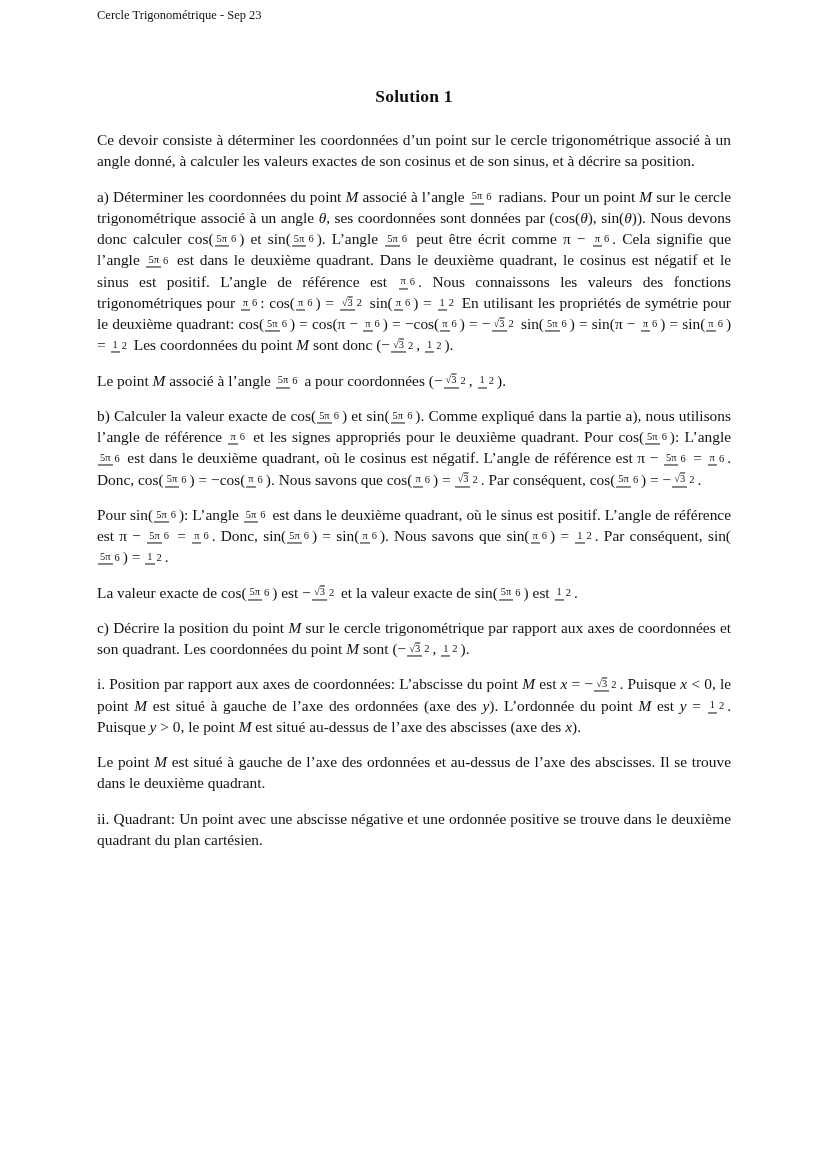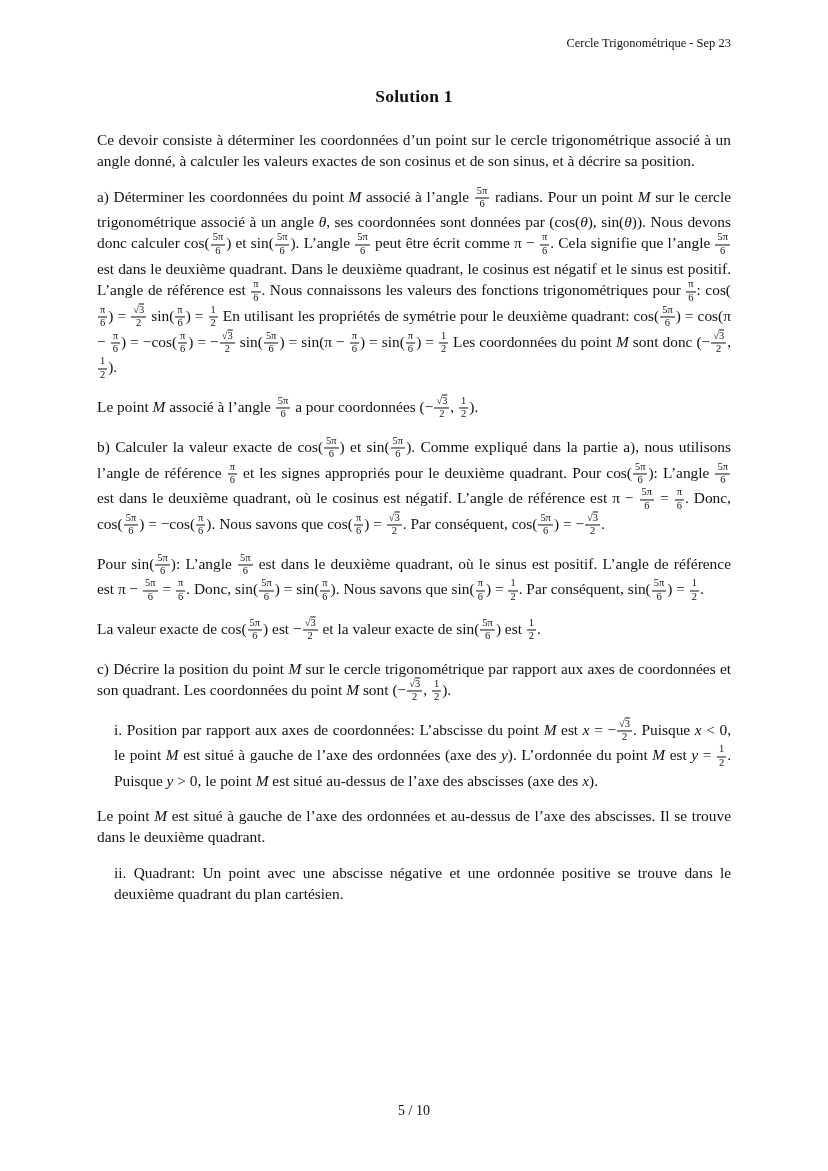--- a/index.html
+++ b/index.html
@@ -8,24 +8,23 @@
     width:828px;
     height:1171px;
     margin:0 auto;
     background:#ffffff;
     font-family:"Liberation Serif","DejaVu Serif",serif;
     color:#111111;
     overflow:hidden;
   }
   .running-head{
     position:absolute;
-    top:36px;
+    top:8px;
     left:97px;
     width:634px;
-    text-align:right;
     font-size:12.5px;
     color:#111111;
   }
   .content{
     position:absolute;
     top:86px;
     left:97px;
     width:634px;
   }
   h1.sec-title{
@@ -35,30 +34,29 @@
     letter-spacing:0.2px;
     text-align:center;
   }
   p.body-par{
     font-size:15.4px;
     line-height:1.38;
     text-align:justify;
     margin:0 0 14px 0;
   }
   p.indent{
-    margin-left:17px;
   }
   .mt-md{margin-top:10px;}
   .mt-lg{margin-top:26px;}
   .mt-xl{margin-top:40px;}
   .mt-xxl{margin-top:54px;}
   .mi{font-style:italic;}
   .frac{
     display:inline-flex;
-    flex-direction:column;
+    flex-direction:row;
     align-items:center;
     vertical-align:middle;
     font-size:0.68em;
     line-height:1.18;
     margin:0 1px;
     transform:translateY(-0.05em);
   }
   .frac .num{border-bottom:1px solid #111;padding:0 2px;}
   .frac .den{padding:0 2px;}
   .sqrt{white-space:nowrap;}
@@ -266,15 +264,14 @@
           <span class="num">1</span>
           <span class="den">2</span>
         </span>. Puisque <span class="mi">y</span> &gt; 0, le point <span class="mi">M</span> est situé au-dessus de l’axe des abscisses (axe des <span class="mi">x</span>).</p>
 
     <p class="body-par mt-xl">Le point <span class="mi">M</span> est situé à gauche de l’axe des ordonnées et au-dessus de l’axe des abscisses. Il se trouve dans le deuxième quadrant.</p>
 
     <p class="body-par indent mt-xxl">ii. Quadrant: Un point avec une abscisse négative et une ordonnée positive se trouve dans le deuxième quadrant du plan cartésien.</p>
 
   </div>
 
-  <div class="footer">5 / 10</div>
 
 </div>
 
 </body></html>

